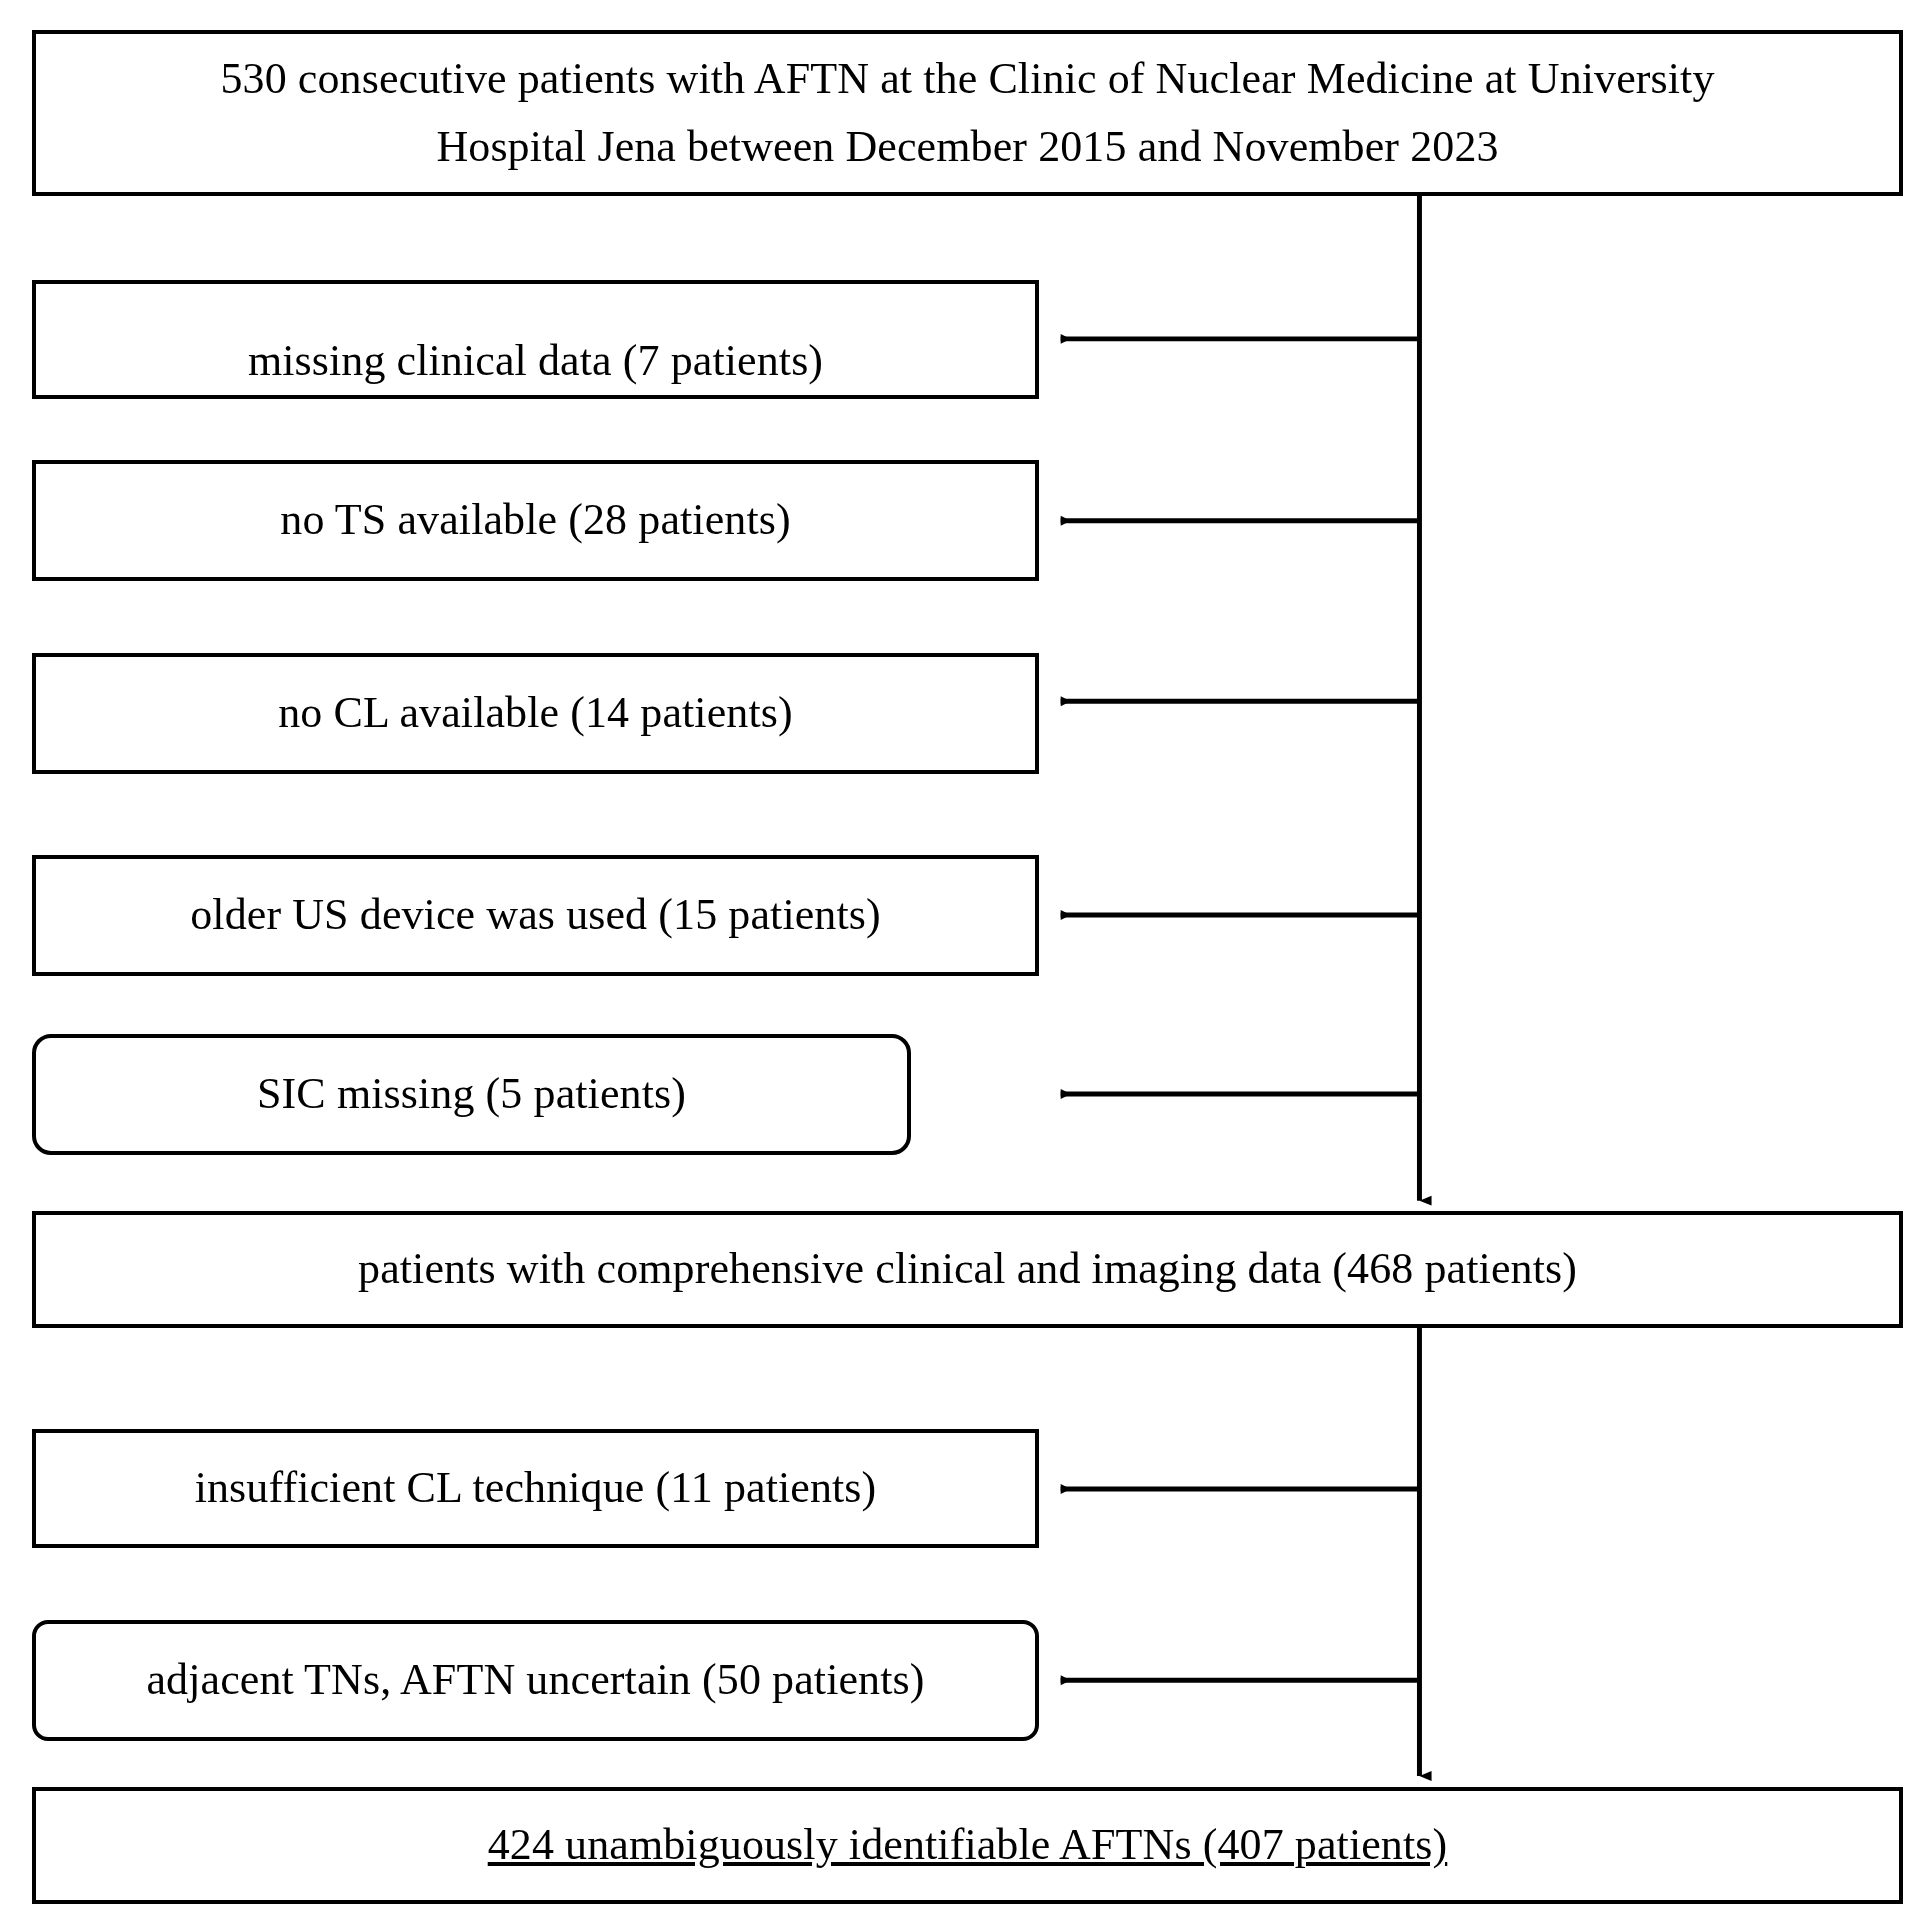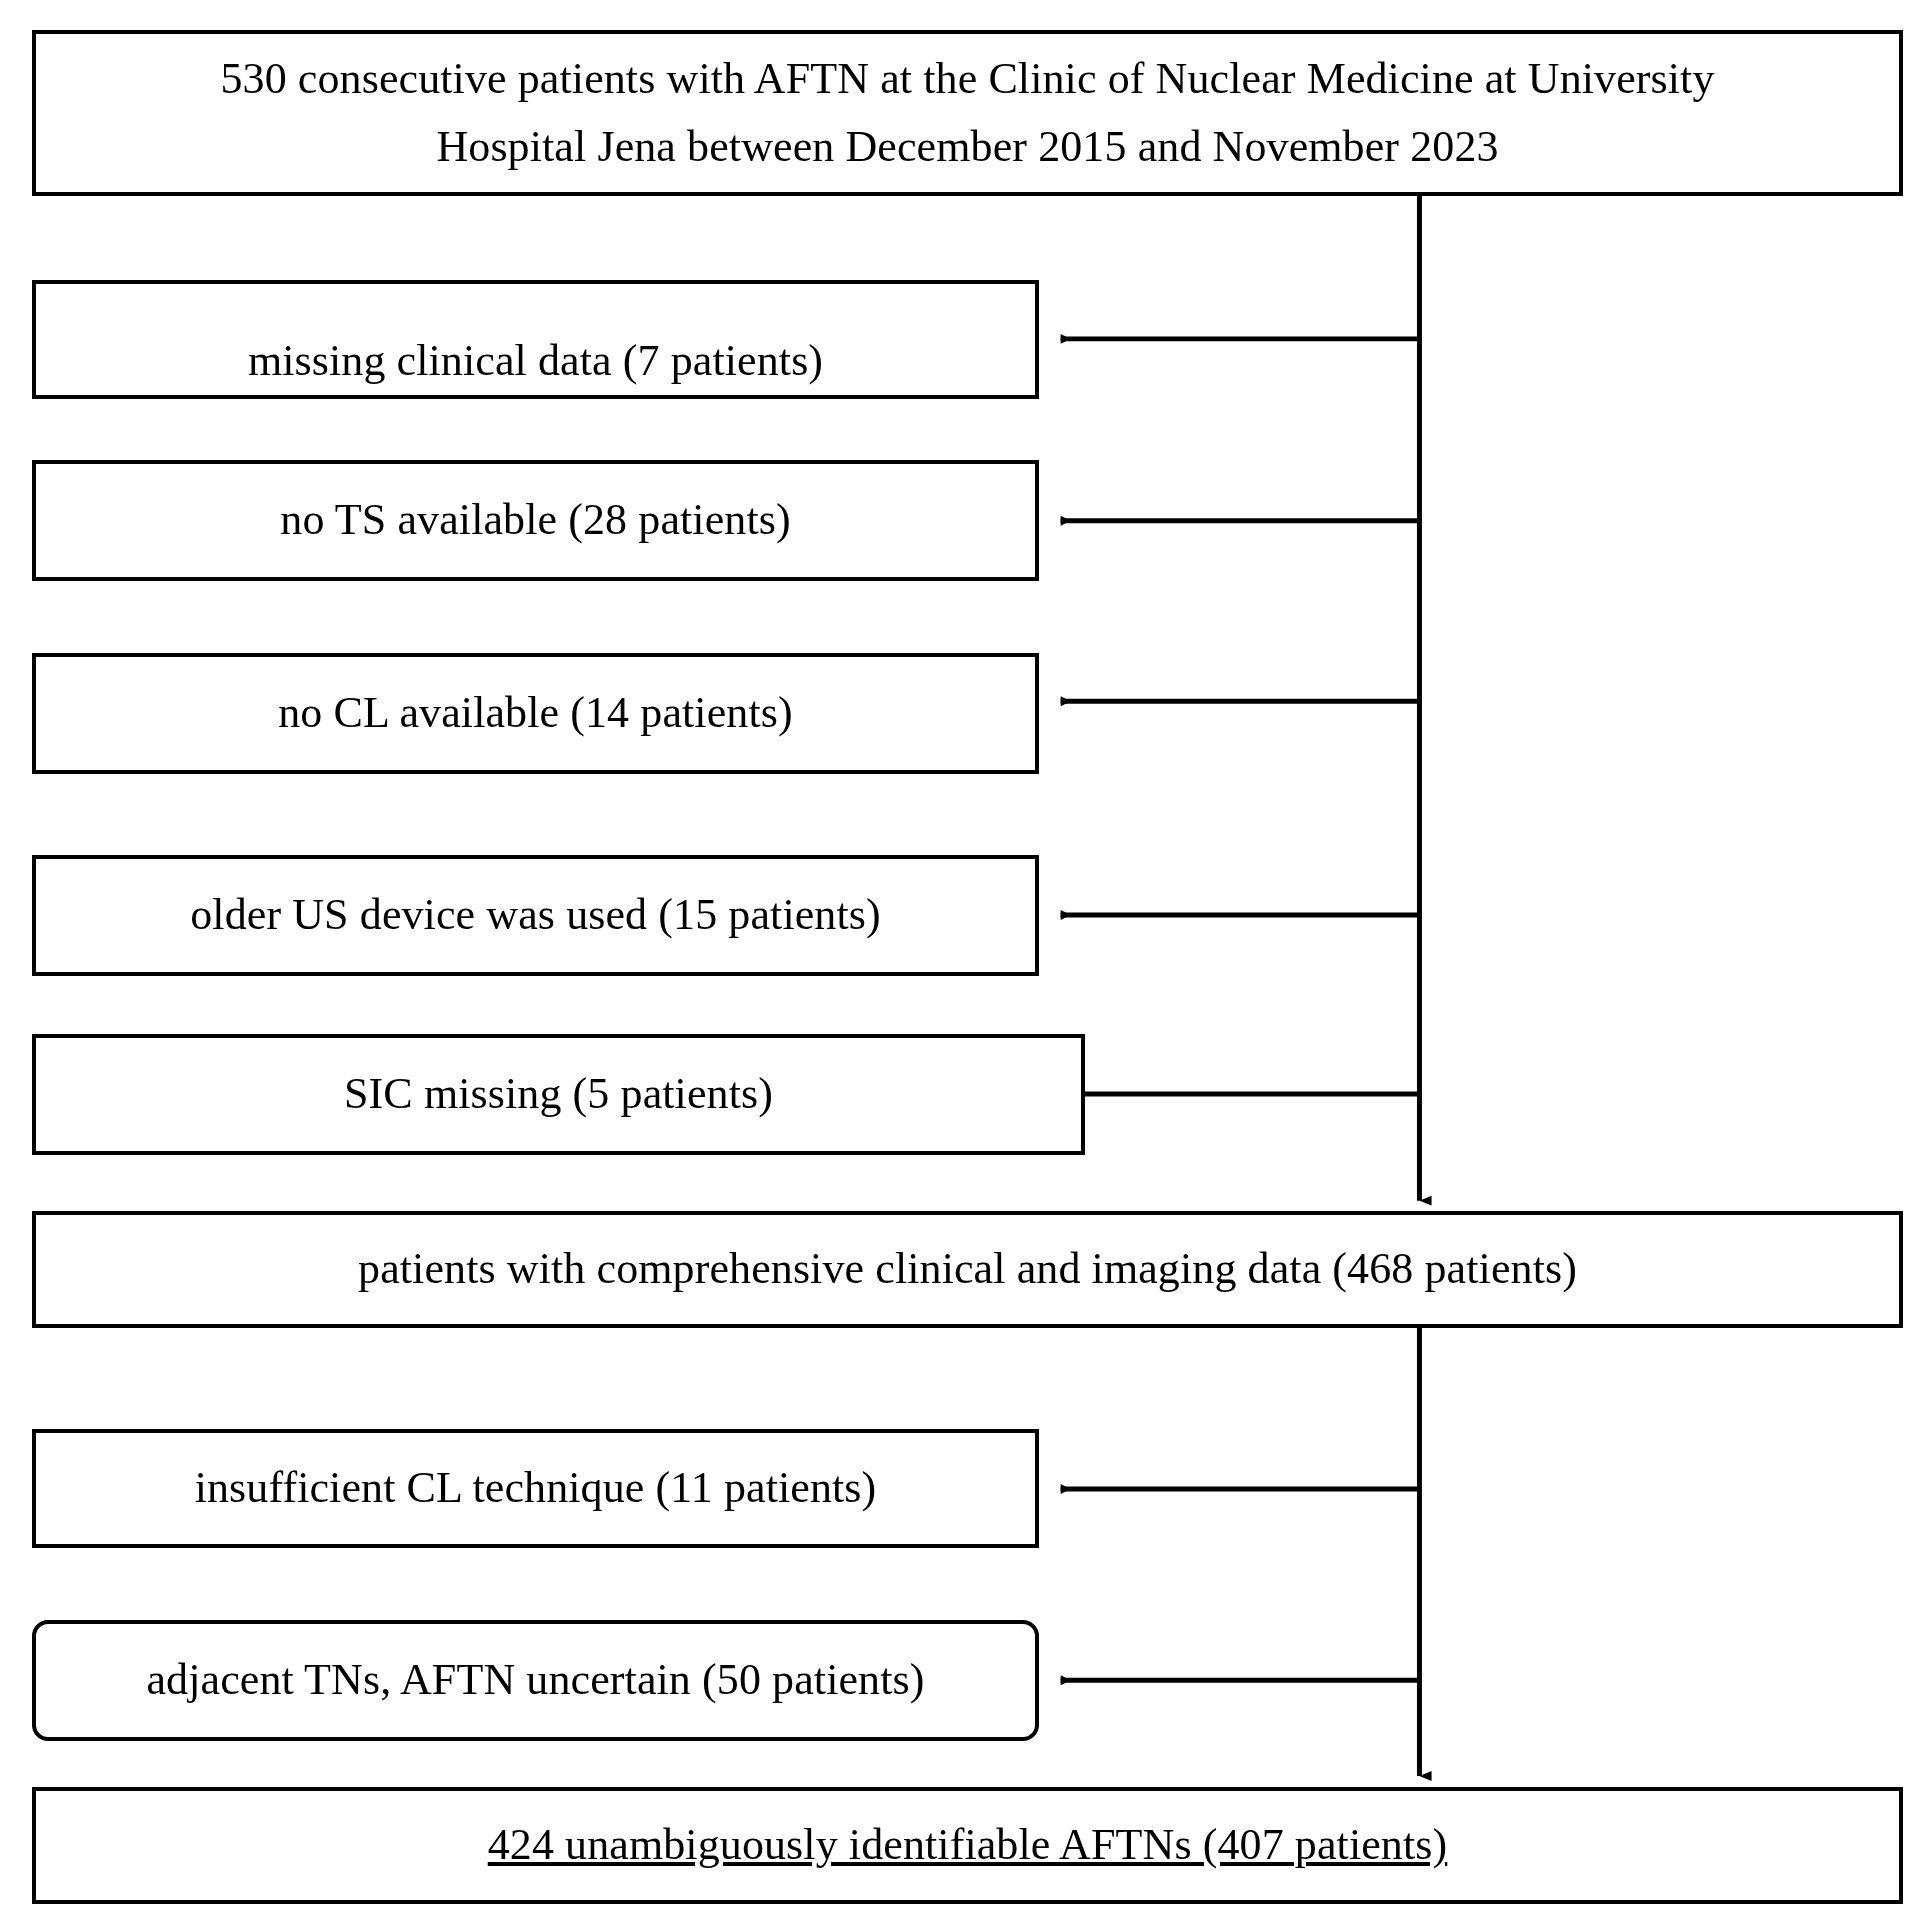--- a/index.html
+++ b/index.html
@@ -90,21 +90,21 @@
   </div>
 
   <div class="node" style="left:32px; top:641px; width:1007px; height:121px;margin-top:12px;">
     <div class="node-text">no CL available (14 patients)</div>
   </div>
 
   <div class="node" style="left:32px; top:855px; width:1007px; height:121px;">
     <div class="node-text">older US device was used (15 patients)</div>
   </div>
 
-  <div class="node" style="left:32px; top:1034px; width:1053px; height:121px;">
+  <div class="node" style="left:32px; top:1034px; width:879px; height:121px;border-radius:19px;">
     <div class="node-text">SIC missing (5 patients)</div>
   </div>
 
   <div class="node wide-node" style="left:32px; top:1211px; width:1871px; height:117px;align-items:center;">
     <div class="node-text">patients with comprehensive clinical and imaging data (468 patients)</div>
   </div>
 
   <div class="node" style="left:32px; top:1429px; width:1007px; height:119px;">
     <div class="node-text">insufficient CL technique (11 patients)</div>
   </div>

